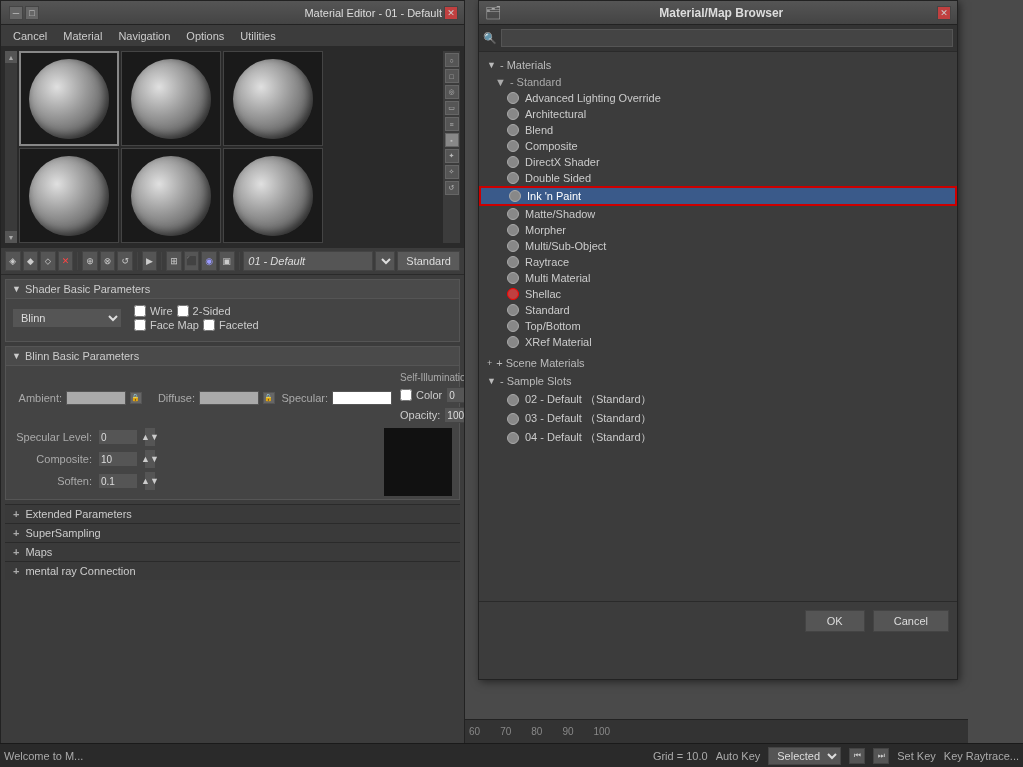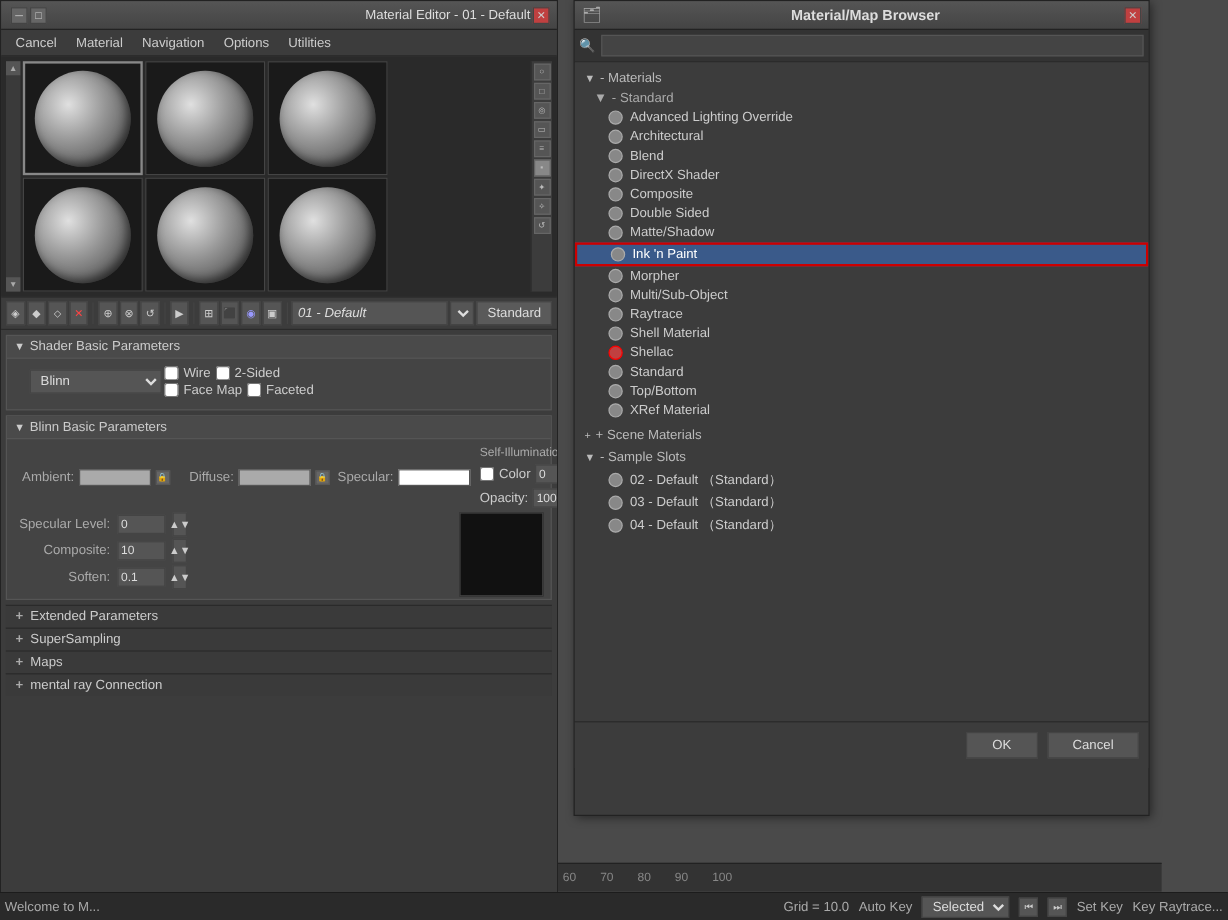--- a/index.html
+++ b/index.html
@@ -173,21 +173,21 @@
       background: #4a4a4a;
       padding: 3px 6px;
       cursor: pointer;
       display: flex; align-items: center;
       border-bottom: 1px solid #555;
     }
     .param-section-header .arrow { margin-right: 4px; font-size: 9px; }
     .param-body { padding: 6px; }
 
     .shader-row {
-      display: flex; align-items: center; gap: 2px; margin-bottom: 4px; margin-left: 13px;
+      display: flex; align-items: center; gap: 12px; margin-bottom: 4px;
     }
     .shader-select {
       background: #555; border: 1px solid #444; color: #ddd;
       padding: 2px 4px; font-size: 11px; width: 110px; height: 20px;
     }
     .checkbox-row { display: flex; align-items: flex-start; gap: 4px; }
     .cb-label { color: #ccc; font-size: 11px; }
     input[type=checkbox] { width: 12px; height: 12px; }
 
     .blinn-params { background: #444; }
@@ -582,53 +582,53 @@
       <div class="list-item">
         <div class="item-icon"></div>
         <span>Architectural</span>
       </div>
       <div class="list-item">
         <div class="item-icon"></div>
         <span>Blend</span>
       </div>
       <div class="list-item">
         <div class="item-icon"></div>
+        <span>Composite</span>
+      </div>
+      <div class="list-item">
+        <div class="item-icon"></div>
         <span>DirectX Shader</span>
       </div>
       <div class="list-item">
         <div class="item-icon"></div>
-        <span>Composite</span>
-      </div>
-      <div class="list-item">
-        <div class="item-icon"></div>
         <span>Double Sided</span>
       </div>
+      <div class="list-item highlighted" style="background:#3a5a8a; border: 2px solid #cc0000;">
+        <div class="item-icon"></div>
+        <span>Ink 'n Paint</span>
+      </div>
       <div class="list-item">
         <div class="item-icon"></div>
         <span>Matte/Shadow</span>
       </div>
-      <div class="list-item highlighted" style="background:#3a5a8a; border: 2px solid #cc0000;">
-        <div class="item-icon"></div>
-        <span>Ink 'n Paint</span>
-      </div>
       <div class="list-item">
         <div class="item-icon"></div>
         <span>Morpher</span>
       </div>
       <div class="list-item">
         <div class="item-icon"></div>
         <span>Multi/Sub-Object</span>
       </div>
       <div class="list-item">
         <div class="item-icon"></div>
         <span>Raytrace</span>
       </div>
       <div class="list-item">
         <div class="item-icon"></div>
-        <span>Shell Material</span>
+        <span>Multi Material</span>
       </div>
       <div class="list-item">
         <div class="item-icon red"></div>
         <span>Shellac</span>
       </div>
       <div class="list-item">
         <div class="item-icon"></div>
         <span>Standard</span>
       </div>
       <div class="list-item">

